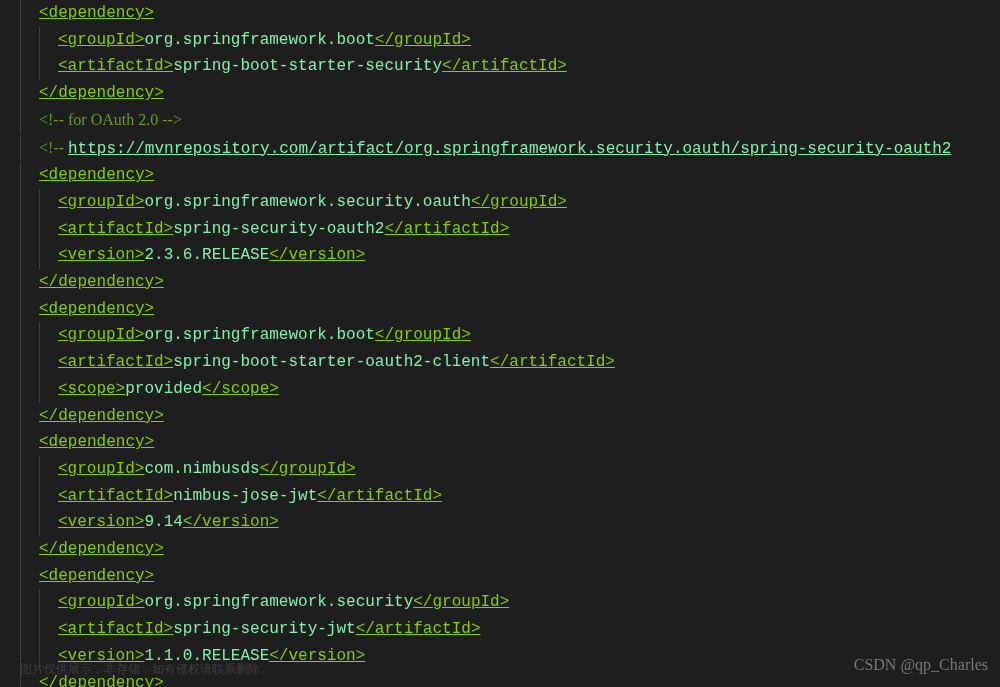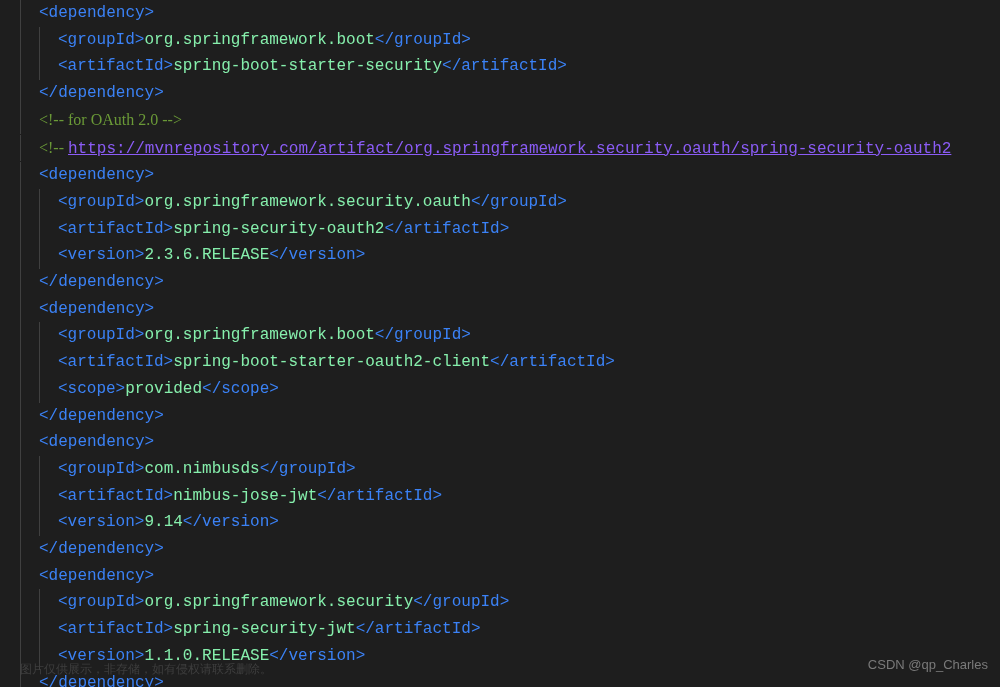--- a/index.html
+++ b/index.html
@@ -19,30 +19,30 @@
     white-space: pre;
     padding-left: 20px;
   }
   .indent {
     display: inline-block;
     width: 19px;
     border-left: 1px solid #404040;
     height: 26.7px;
     vertical-align: top;
   }
-  .tag   { color: #3b82f6; }
+  .tag   { color: #84cc16; text-decoration: underline; }
   .text  { color: #86efac; }
   .cmt   { color: #6a9937; font-family: Liberation Serif, serif; }
-  .link  { color: #8b5cf6; text-decoration: underline; }
+  .link  { color: #86efac; text-decoration: underline; }
   .watermark {
     position: absolute;
     right: 12px;
     bottom: 8px;
-    font-family: Liberation Sans, sans-serif;
-    font-size: 13px;
+    font-family: Liberation Serif, serif;
+    font-size: 16px;
     color: #7a7a7a;
   }
   .footer-dim {
     position: absolute;
     left: 20px;
     bottom: 4px;
     font-family: sans-serif;
     font-size: 12px;
     color: #3e3e3e;
   }

